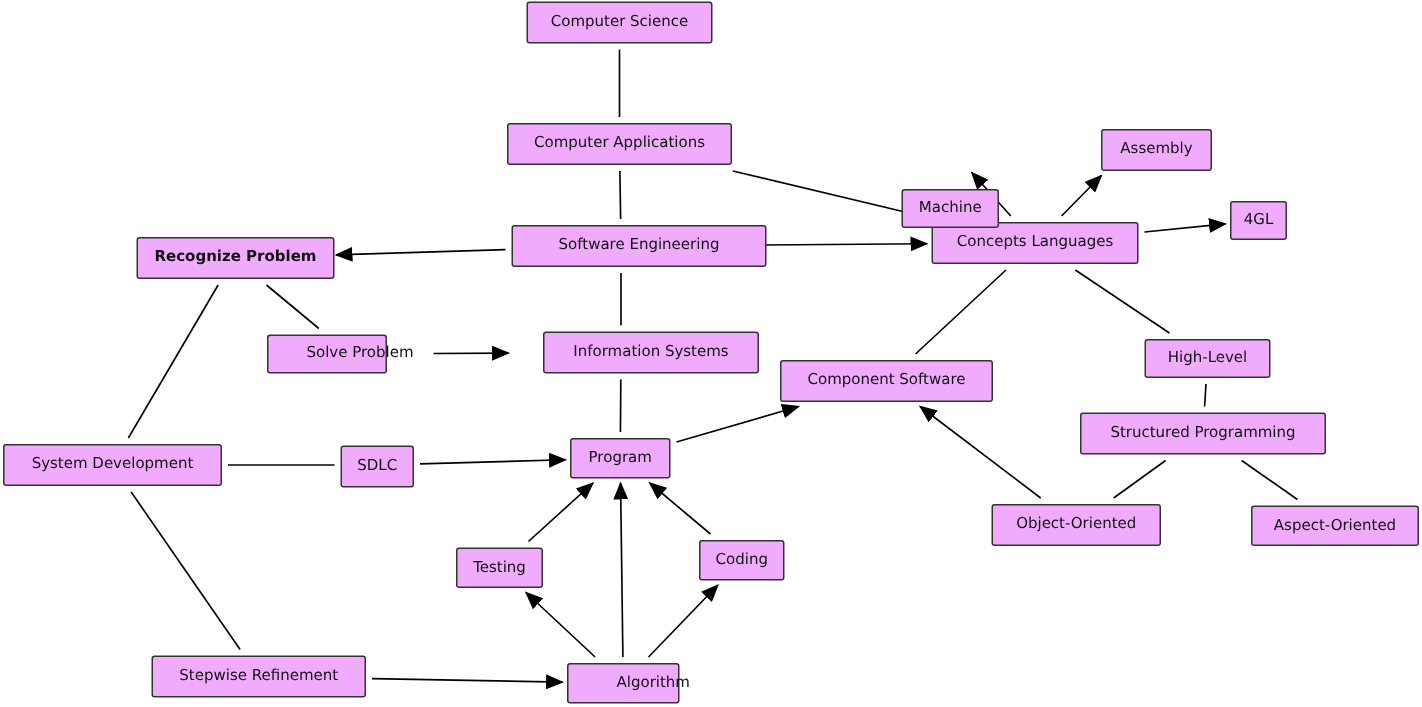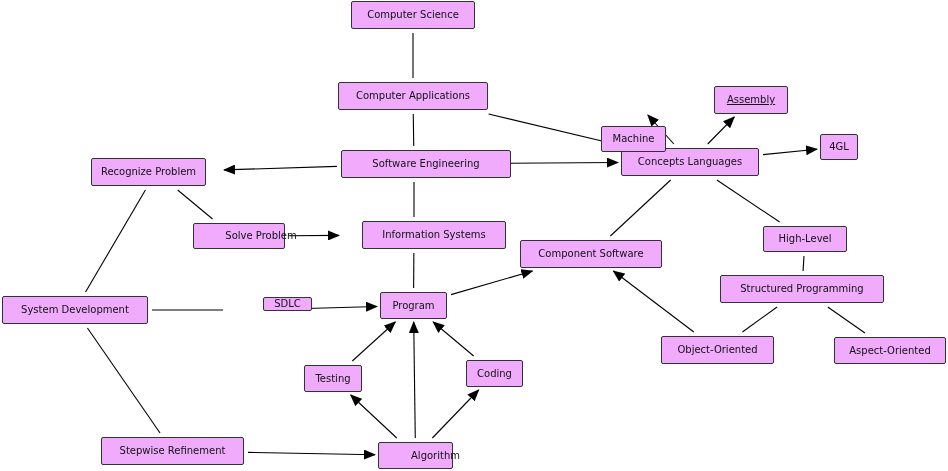--- a/index.html
+++ b/index.html
@@ -51,32 +51,32 @@
     <line x1="432.359756097561" y1="438" x2="478.6036585365854" y2="390" stroke="#000000" stroke-width="1.1" marker-end="url(#arrowhead)"></line>
     <line x1="415.26666666666665" y1="438" x2="413.72" y2="322" stroke="#000000" stroke-width="1.1" marker-end="url(#arrowhead)"></line>
     <line x1="352.29794520547944" y1="361" x2="395.30479452054794" y2="322" stroke="#000000" stroke-width="1.1" marker-end="url(#arrowhead)"></line>
     <line x1="473.65441176470586" y1="356" x2="433.15441176470586" y2="322" stroke="#000000" stroke-width="1.1" marker-end="url(#arrowhead)"></line>
   </svg>
 
 <div id="nodes">
   <div class="node" style="left:351px;top:1px;width:124px;height:28px;">Computer Science</div>
   <div class="node" style="left:338px;top:82px;width:150px;height:28px;">Computer Applications</div>
   <div class="node" style="left:341px;top:150px;width:170px;height:28px;">Software Engineering</div>
-  <div class="node" style="left:91px;top:158px;width:115px;height:28px;">Recognize Problem</div>
-  <div class="node" style="left:193px;top:223px;width:92px;height:26px;padding-left:44px;">Solve Problem</div>
+  <div class="node" style="left:91px;top:158px;width:132px;height:28px;font-weight:bold;">Recognize Problem</div>
+  <div class="node" style="left:178px;top:223px;width:80px;height:26px;padding-left:44px;">Solve Problem</div>
   <div class="node" style="left:342px;top:221px;width:144px;height:28px;margin-left:20px;">Information Systems</div>
   <div class="node" style="left:621px;top:148px;width:138px;height:28px;">Concepts Languages</div>
   <div class="node" style="left:601px;top:86px;width:65px;height:26px;margin-top:40px;">Machine</div>
-  <div class="node" style="left:714px;top:86px;width:74px;height:28px;text-decoration:underline;">Assembly</div>
+  <div class="node" style="left:734px;top:86px;width:74px;height:28px;">Assembly</div>
   <div class="node" style="left:820px;top:134px;width:38px;height:26px;">4GL</div>
   <div class="node" style="left:520px;top:240px;width:142px;height:28px;">Component Software</div>
   <div class="node" style="left:763px;top:226px;width:84px;height:26px;">High-Level</div>
   <div class="node" style="left:720px;top:275px;width:164px;height:28px;">Structured Programming</div>
   <div class="node" style="left:661px;top:336px;width:113px;height:28px;">Object-Oriented</div>
   <div class="node" style="left:834px;top:337px;width:112px;height:27px;">Aspect-Oriented</div>
   <div class="node" style="left:2px;top:296px;width:146px;height:28px;">System Development</div>
-  <div class="node" style="left:227px;top:297px;width:49px;height:14px;margin-left:36px;">SDLC</div>
+  <div class="node" style="left:227px;top:297px;width:49px;height:28px;">SDLC</div>
   <div class="node" style="left:380px;top:292px;width:67px;height:27px;">Program</div>
   <div class="node" style="left:304px;top:365px;width:58px;height:27px;">Testing</div>
   <div class="node" style="left:466px;top:360px;width:57px;height:27px;">Coding</div>
   <div class="node" style="left:101px;top:437px;width:143px;height:28px;">Stepwise Refinement</div>
   <div class="node" style="left:378px;top:442px;width:75px;height:27px;padding-left:40px;">Algorithm</div>
 </div>
 
 </body></html>

